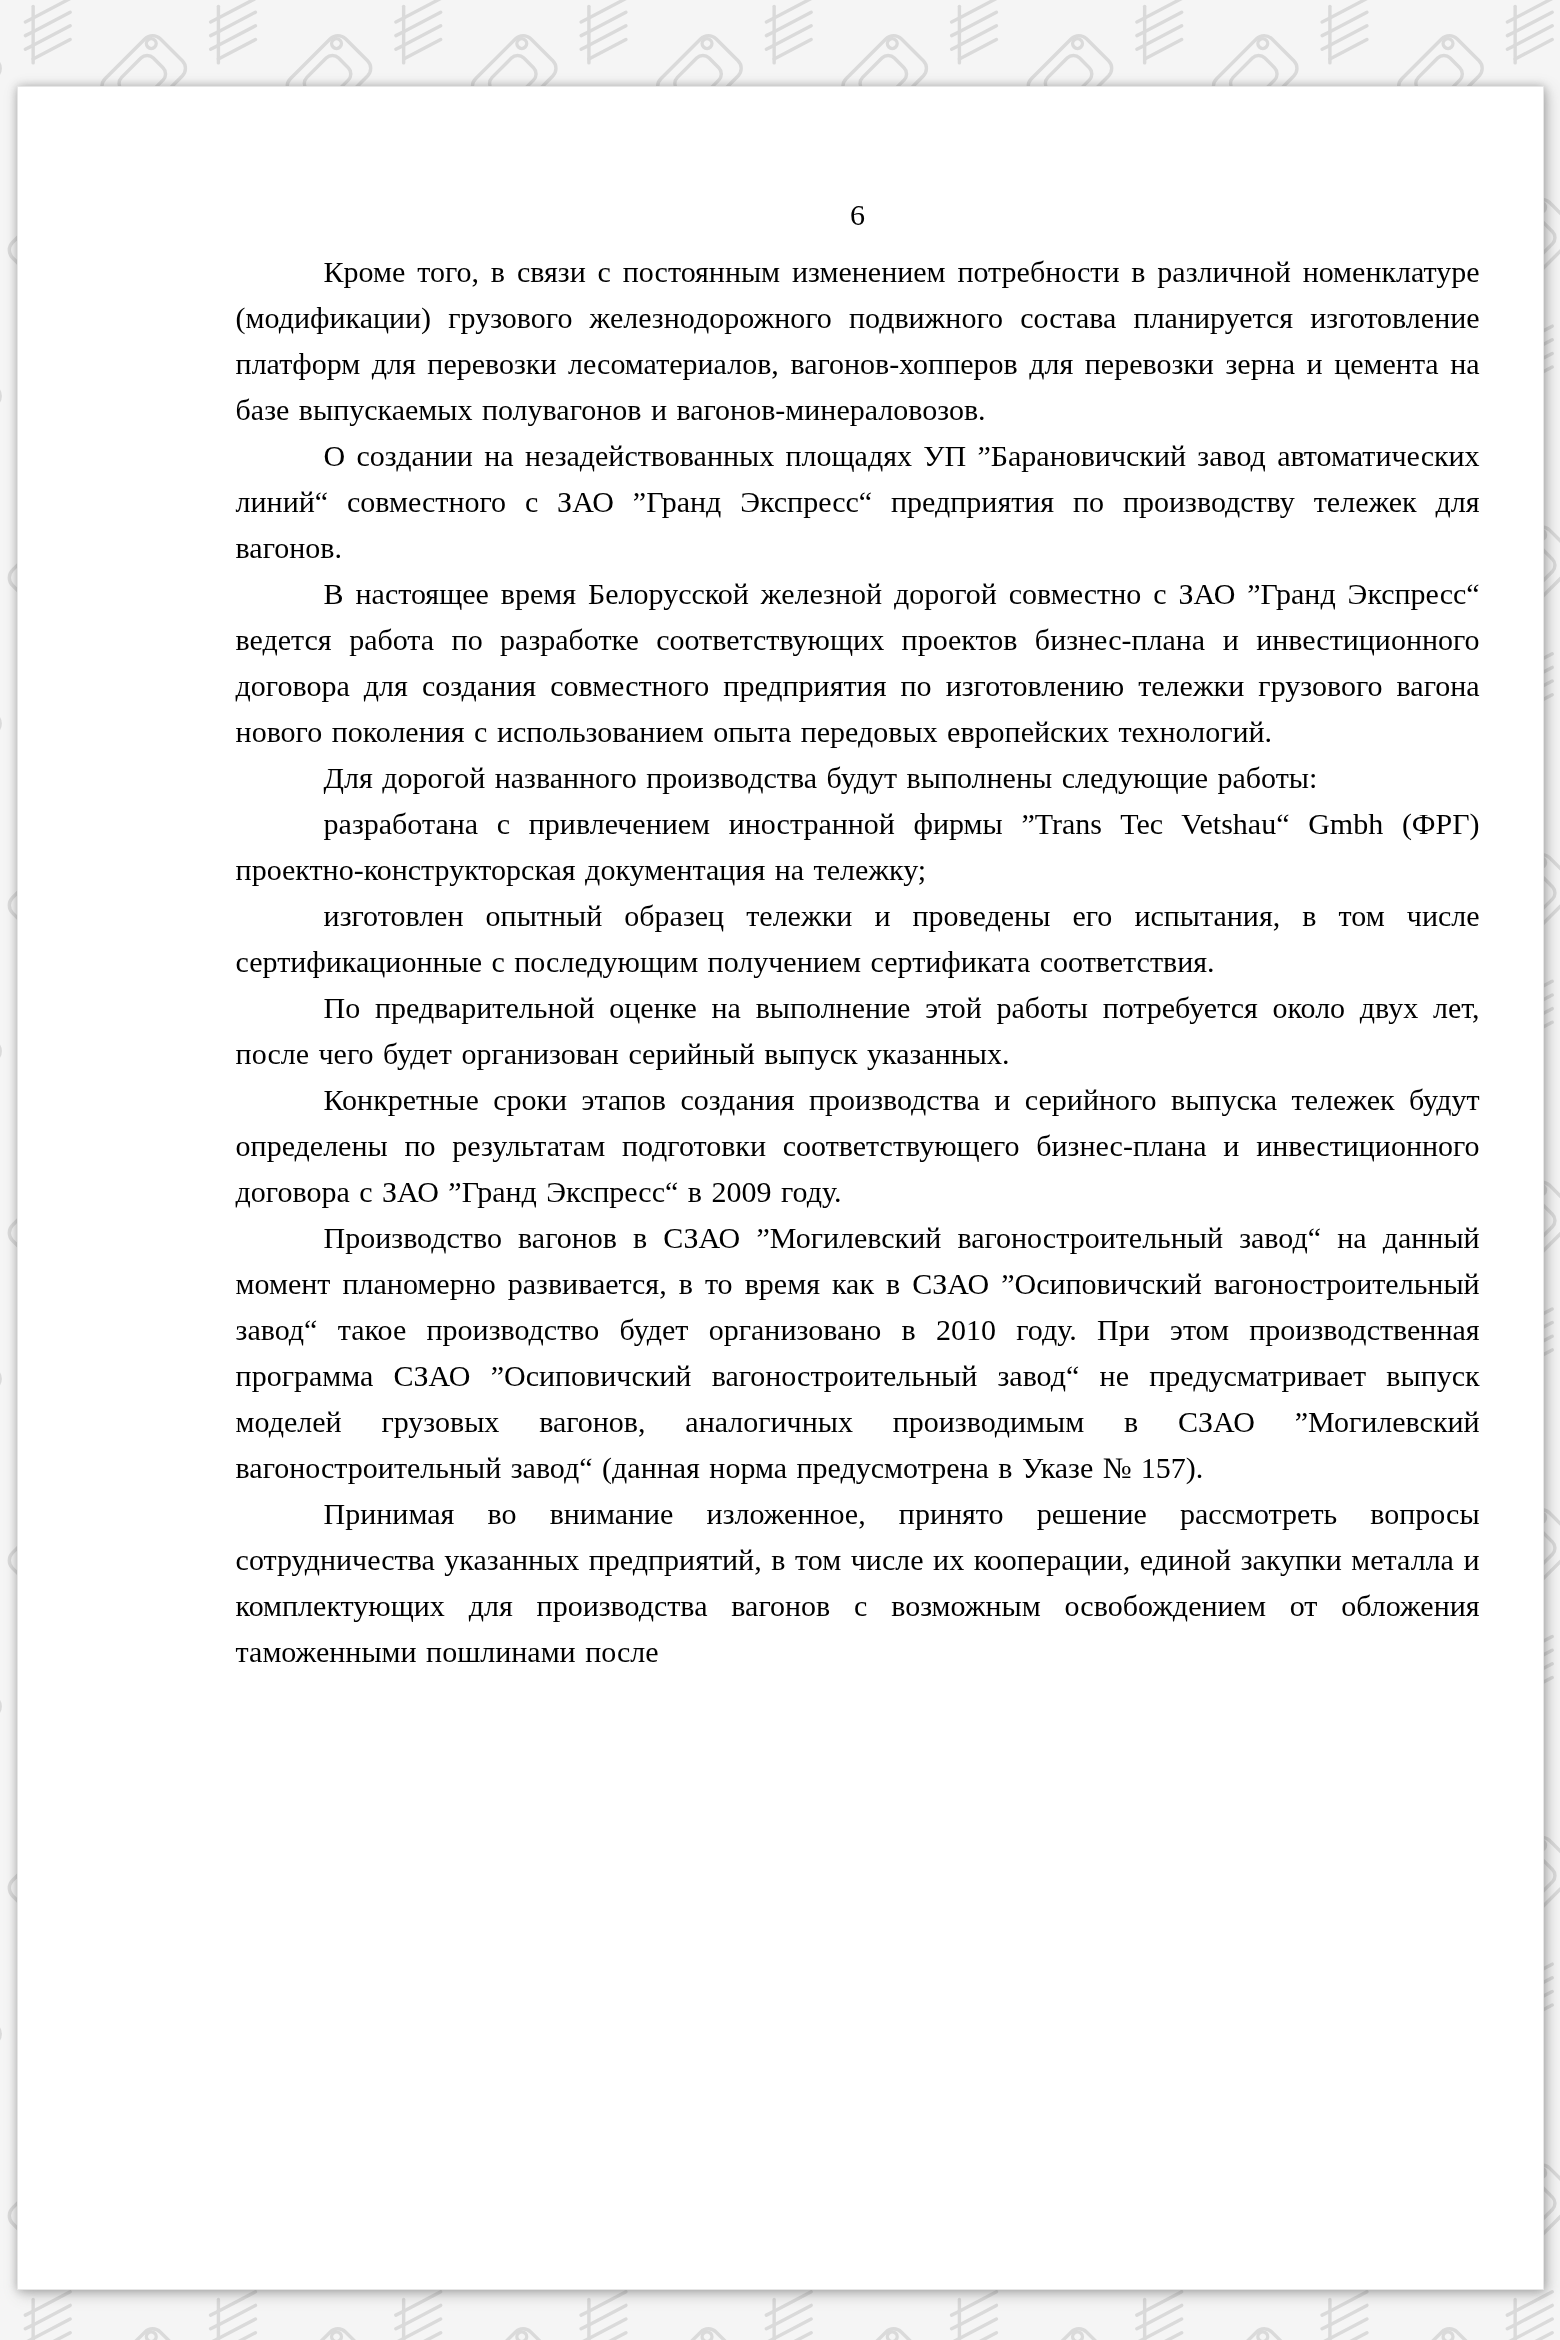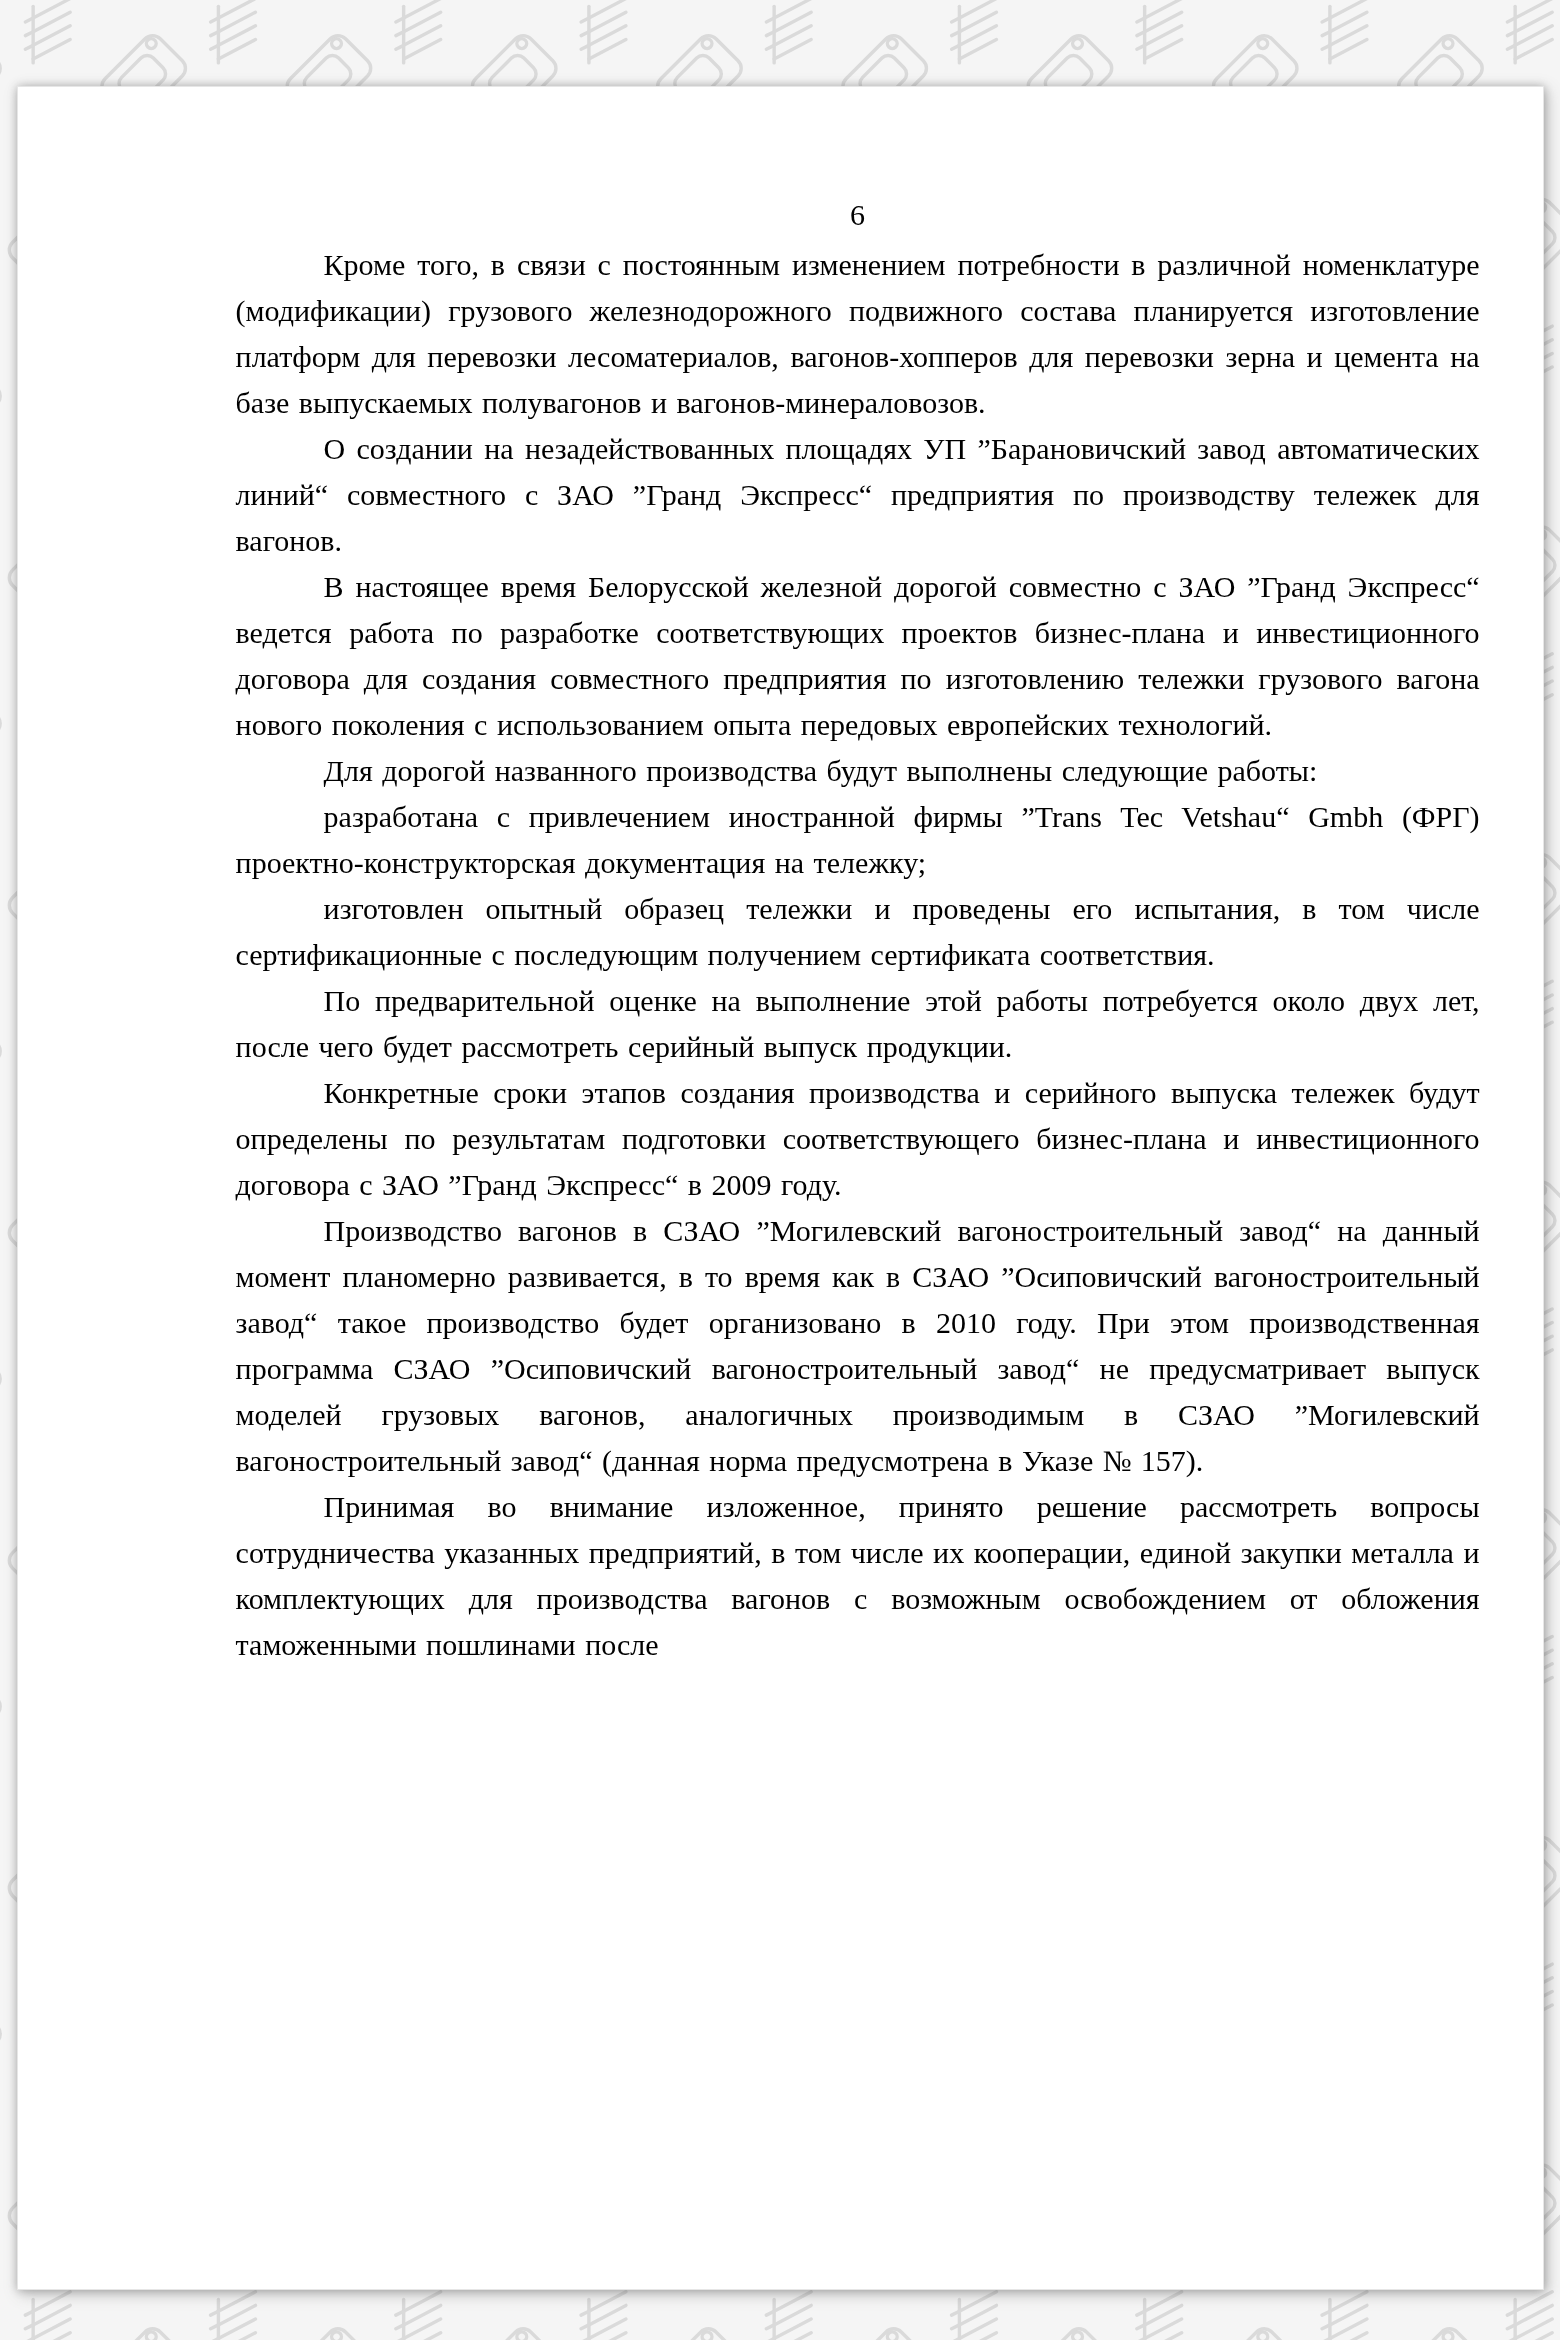--- a/index.html
+++ b/index.html
@@ -26,21 +26,21 @@
     width:100%;height:100%;
     padding:105px 63px 0 218px;
     color:#000;
     font-size:30px;
     line-height:46px;
   }
   .page-number{
     text-align:center;
     height:46px;
   }
-  .text-block{margin-top:4px;}
+  .text-block{margin-top:11px;}
   .para{
     margin:0;
     text-align:justify;
     text-indent:88px;
     hyphens:none;
     word-spacing:2px;
   }
   .para.bold{font-weight:400;}
 </style>
 </head>
@@ -3047,21 +3047,21 @@
   <div class="page">
     <div class="content">
       <div class="page-number">6</div>
       <div class="text-block">
           <p class="para">Кроме того, в связи с постоянным изменением потребности в различной номенклатуре (модификации) грузового железнодорожного подвижного состава планируется изготовление платформ для перевозки лесоматериалов, вагонов-хопперов для перевозки зерна и цемента на базе выпускаемых полувагонов и вагонов-минераловозов.</p>
           <p class="para bold">О создании на незадействованных площадях УП ”Барановичский завод автоматических линий“ совместного с ЗАО ”Гранд Экспресс“ предприятия по производству тележек для вагонов.</p>
           <p class="para">В настоящее время Белорусской железной дорогой совместно с ЗАО ”Гранд Экспресс“ ведется работа по разработке соответствующих проектов бизнес-плана и инвестиционного договора для создания совместного предприятия по изготовлению тележки грузового вагона нового поколения с использованием опыта передовых европейских технологий.</p>
           <p class="para">Для дорогой названного производства будут выполнены следующие работы:</p>
           <p class="para">разработана с привлечением иностранной фирмы ”Trans Tec Vetshau“ Gmbh (ФРГ) проектно-конструкторская документация на тележку;</p>
           <p class="para">изготовлен опытный образец тележки и проведены его испытания, в том числе сертификационные с последующим получением сертификата соответствия.</p>
-          <p class="para">По предварительной оценке на выполнение этой работы потребуется около двух лет, после чего будет рассмотреть серийный выпуск продукции.</p>
+          <p class="para">По предварительной оценке на выполнение этой работы потребуется около двух лет, после чего будет организован серийный выпуск указанных.</p>
           <p class="para">Конкретные сроки этапов создания производства и серийного выпуска тележек будут определены по результатам подготовки соответствующего бизнес-плана и инвестиционного договора с ЗАО ”Гранд Экспресс“ в 2009 году.</p>
           <p class="para">Производство вагонов в СЗАО ”Могилевский вагоностроительный завод“ на данный момент планомерно развивается, в то время как в СЗАО ”Осиповичский вагоностроительный завод“ такое производство будет организовано в 2010 году. При этом производственная программа СЗАО ”Осиповичский вагоностроительный завод“ не предусматривает выпуск моделей грузовых вагонов, аналогичных производимым в СЗАО ”Могилевский вагоностроительный завод“ (данная норма предусмотрена в Указе № 157).</p>
           <p class="para">Принимая во внимание изложенное, принято решение рассмотреть вопросы сотрудничества указанных предприятий, в том числе их кооперации, единой закупки металла и комплектующих для производства вагонов с возможным освобождением от обложения таможенными пошлинами после</p>
         </div>
     </div>
   </div>
 
 </div>
 
 

